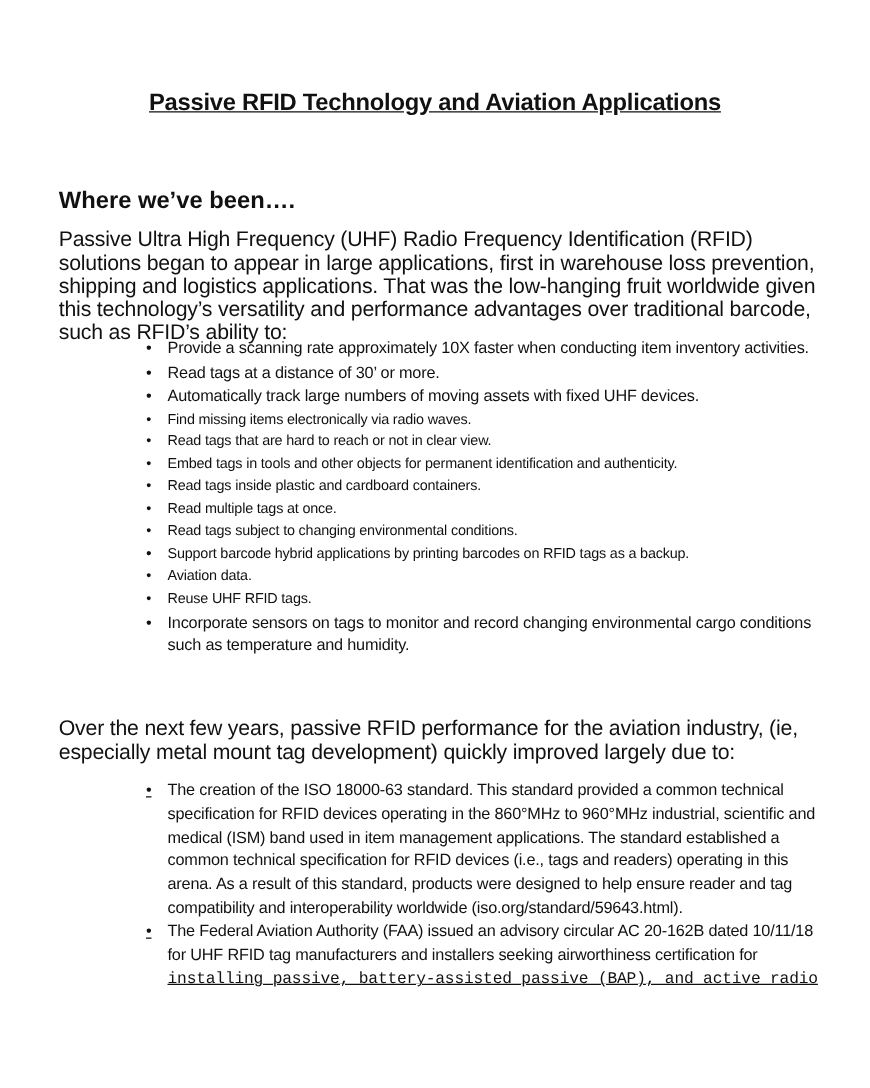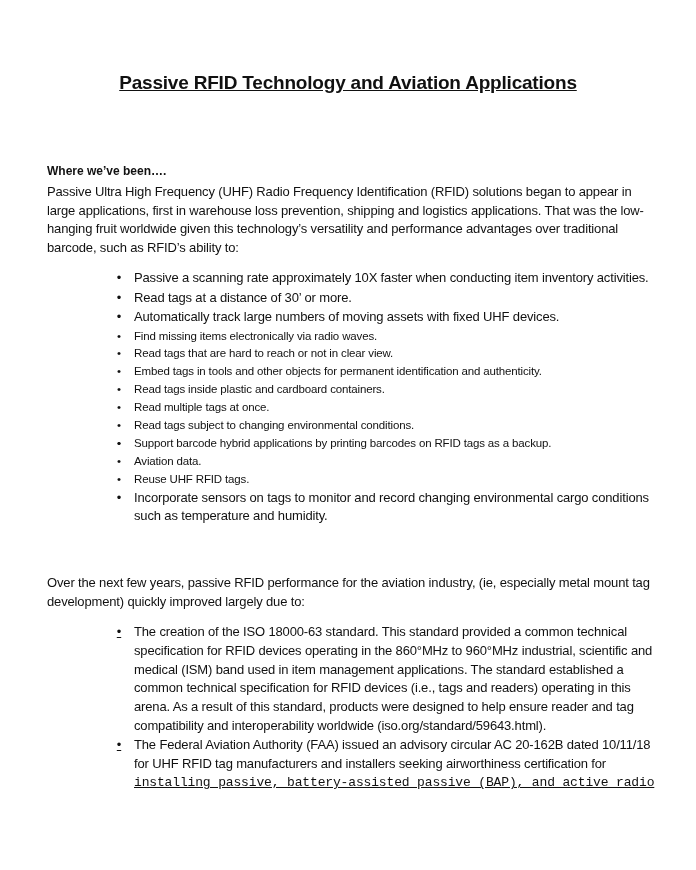--- a/index.html
+++ b/index.html
@@ -6,26 +6,26 @@
   body {
     width: 696px; height: 870px; overflow: hidden; position: relative;
     font-family: "Liberation Sans", sans-serif; color: #111111;
   }
   .page { position: absolute; left: 0; top: 0; width: 696px; height: 663px; }
   .title {
     position: absolute; top: 72px; left: 0; width: 696px; text-align: center;
     font-size: 19px; font-weight: bold; text-decoration: underline; letter-spacing: -0.2px;
   }
   .heading {
-    position: absolute; top: 164px; left: 47px;
-    font-size: 12px; font-weight: bold;
+    position: absolute; top: 150px; left: 47px;
+    font-size: 19px; font-weight: bold;
   }
   .para {
     position: absolute; left: 47px; width: 615px;
-    font-size: 13px; line-height: 18.5px; letter-spacing: -0.15px;
+    font-size: 17px; line-height: 18.5px; letter-spacing: -0.15px;
   }
   .para1 { top: 183px; }
   .para2 { top: 574px; }
   ul.bullets {
     position: absolute; left: 112px; width: 545px; margin: 0; padding: 0; list-style: none;
     font-size: 13px; letter-spacing: -0.15px;
   }
   ul.b1 { top: 269px; }
   ul.b2 { top: 623px; }
   ul.bullets li { position: relative; padding-left: 22px; }
@@ -40,21 +40,21 @@
 </style>
 </head>
 <body>
 
 <div class="page">
   <div class="title">Passive RFID Technology and Aviation Applications</div>
   <div class="heading">Where we’ve been….</div>
   <div class="para para1">Passive Ultra High Frequency (UHF) Radio Frequency Identification (RFID) solutions began to appear in large applications, first in warehouse loss prevention, shipping and logistics applications.  That was the low-hanging fruit worldwide given this technology’s versatility and performance advantages over traditional barcode, such as RFID’s ability to:</div>
 
   <ul class="bullets b1">
-    <li class="lg"><span class="dot">•</span><span>Passive a scanning rate approximately 10X faster when conducting item inventory activities.</span></li>
+    <li class="lg"><span class="dot">•</span><span>Provide a scanning rate approximately 10X faster when conducting item inventory activities.</span></li>
     <li class="lg"><span class="dot">•</span><span>Read tags at a distance of 30’ or more.</span></li>
     <li class="lg"><span class="dot">•</span><span>Automatically track large numbers of moving assets with fixed UHF devices.</span></li>
     <li class="sm"><span class="dot">•</span><span>Find missing items electronically via radio waves.</span></li>
     <li class="sm"><span class="dot">•</span><span>Read tags that are hard to reach or not in clear view.</span></li>
     <li class="sm"><span class="dot">•</span><span>Embed tags in tools and other objects for permanent identification and authenticity.</span></li>
     <li class="sm"><span class="dot">•</span><span>Read tags inside plastic and cardboard containers.</span></li>
     <li class="sm"><span class="dot">•</span><span>Read multiple tags at once.</span></li>
     <li class="sm"><span class="dot">•</span><span>Read tags subject to changing environmental conditions.</span></li>
     <li class="sm"><span class="dot">•</span></li>
     <li class="sm"><span class="dot">•</span><span>Support barcode hybrid applications by printing barcodes on RFID tags as a backup.</span></li>

